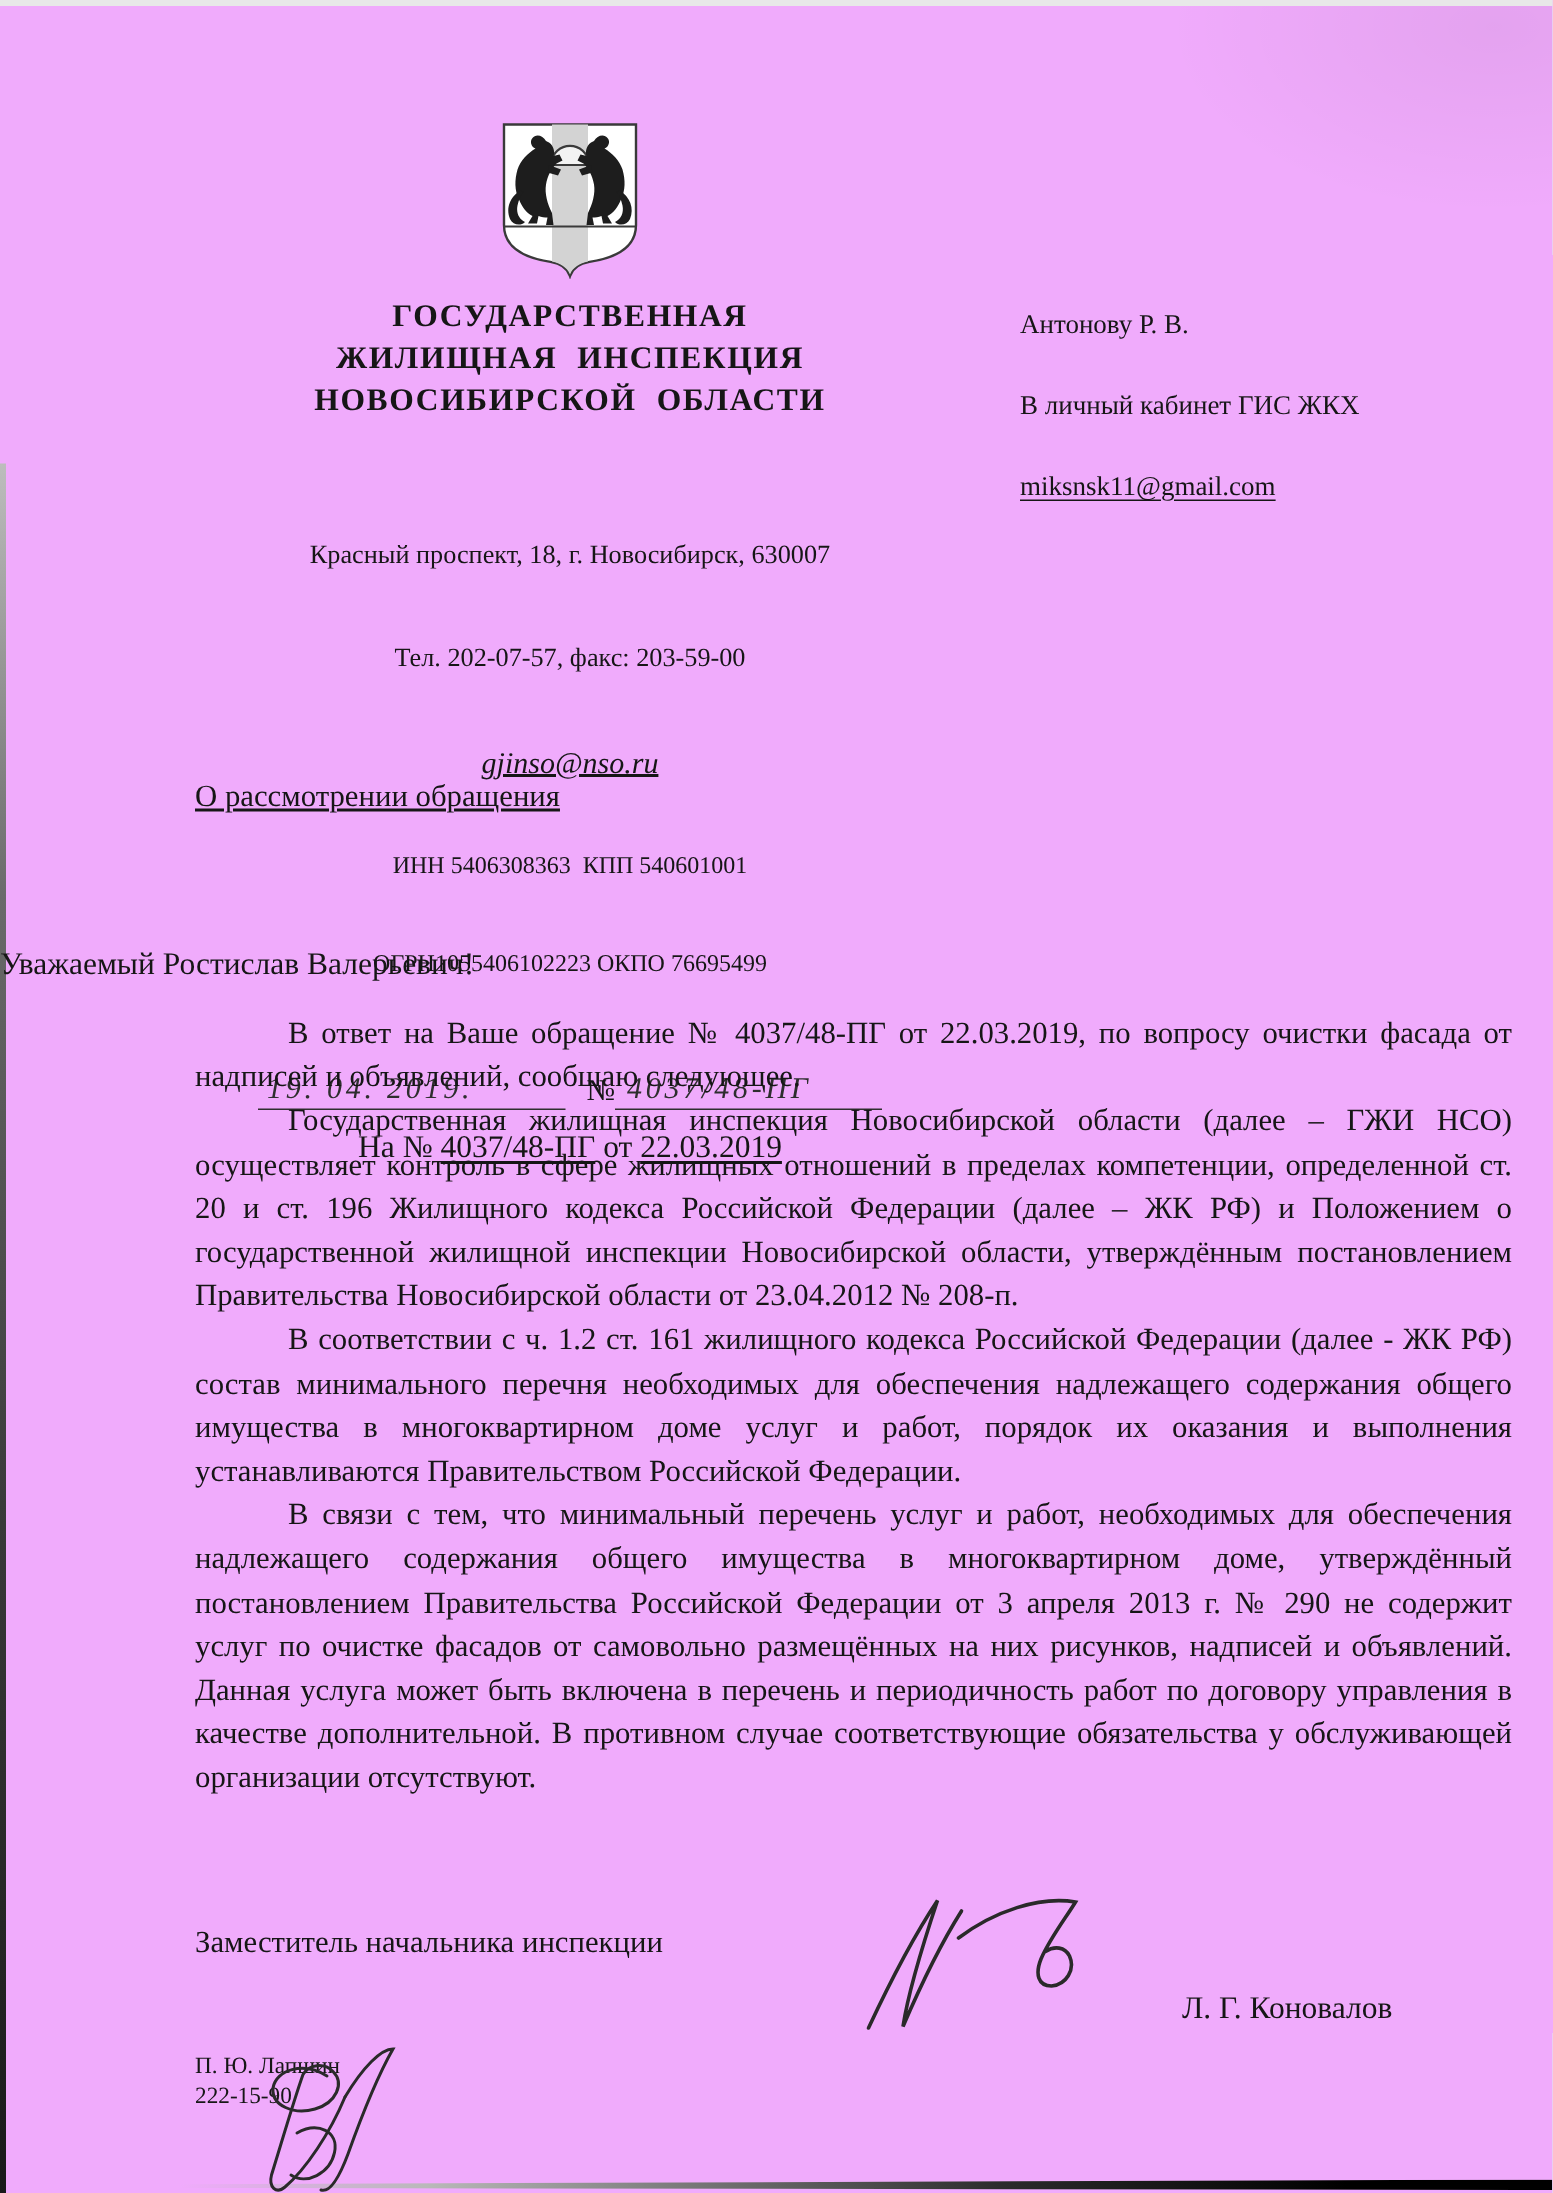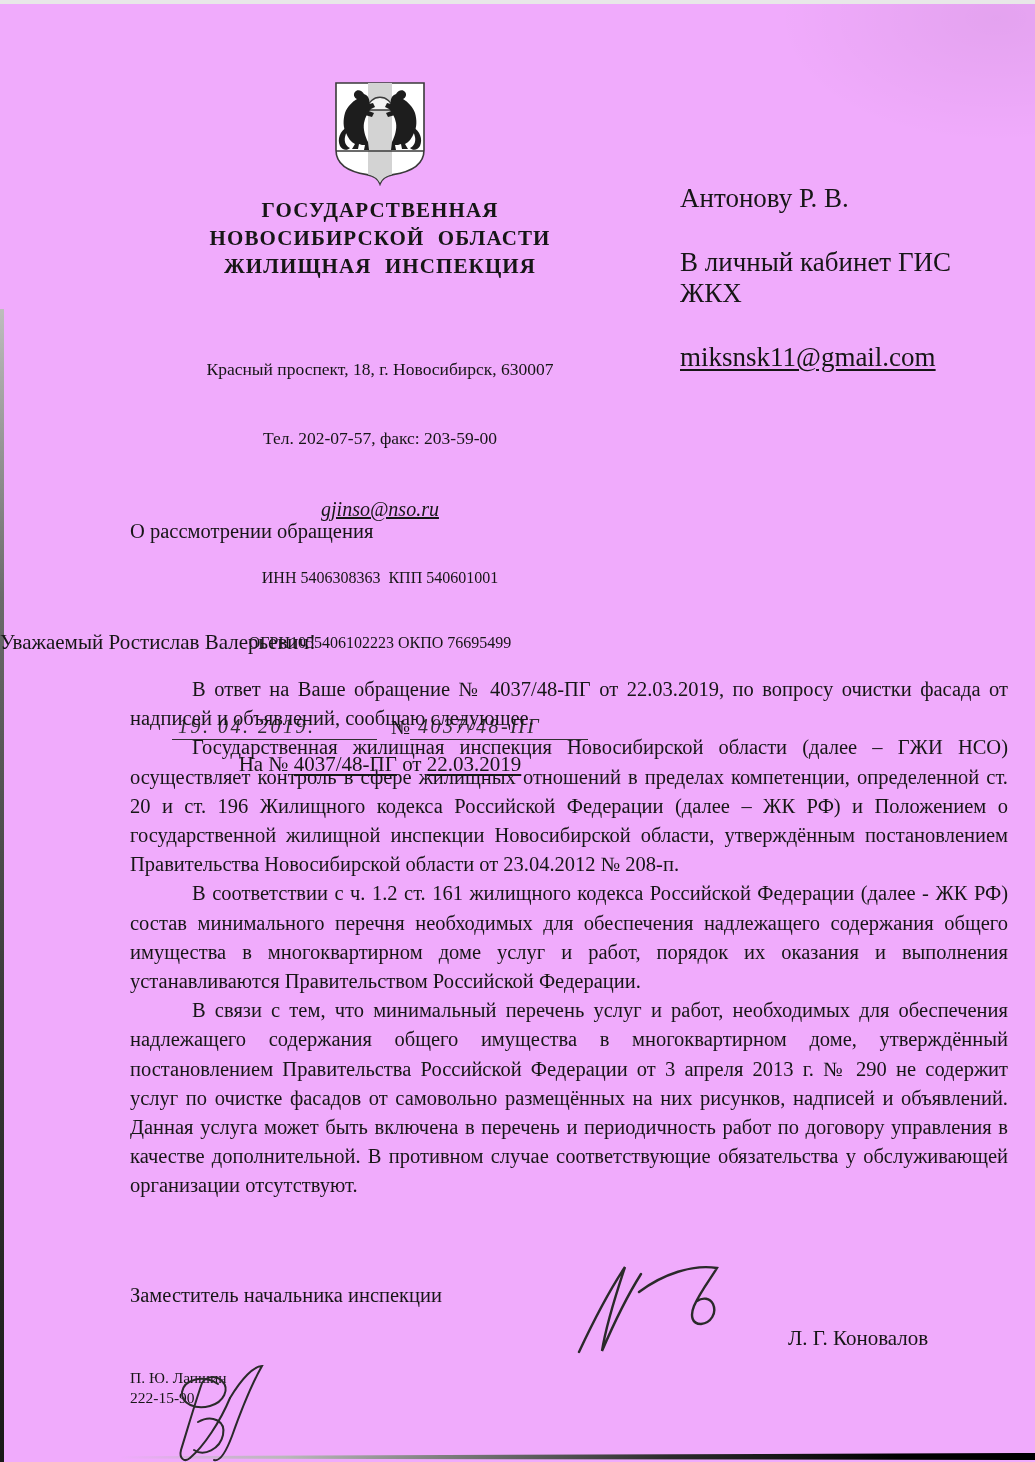--- a/index.html
+++ b/index.html
@@ -32,25 +32,25 @@
   .contacts .codes{font-size:16px;line-height:19px;}
   .outgoing{margin-top:8px;display:flex;justify-content:center;align-items:flex-end;gap:14px;height:34px;}
   .hw{font-style:italic;letter-spacing:2.5px;color:#2e2e2e;transform:rotate(-1.5deg);font-size:20px;}
   .blank-date{width:195px;border-bottom:1.6px solid #2f2f2f;text-align:left;padding:0 4px 1px 6px;}
   .num-group{display:flex;align-items:flex-end;}
   .num-sign{font-size:20px;padding-bottom:1px;}
   .blank-num{width:168px;border-bottom:1.6px solid #2f2f2f;text-align:left;padding:0 2px 1px 8px;}
   .reference{margin-top:12px;font-size:21px;}
   .u{text-decoration:underline;text-underline-offset:3px;}
   
-  .recipient{position:absolute;left:680px;top:179px;width:330px;font-size:27px;}
+  .recipient{position:absolute;left:680px;top:202px;width:330px;font-size:18px;}
   .recipient .r-line{margin-bottom:33px;}
   .recipient .r-email{text-decoration:underline;text-underline-offset:3px;}
   
-  .subject{position:absolute;left:130px;top:516px;font-size:20.5px;}
+  .subject{position:absolute;left:130px;top:516px;font-size:20.5px;text-decoration:underline;}
   .salutation{position:absolute;left:0;top:626px;width:100%;text-align:left;font-size:21px;}
   
   .letter-body{position:absolute;left:130px;top:671px;width:878px;font-size:20.5px;line-height:29.2px;text-align:justify;}
   .letter-body p{margin:0;text-indent:62px;}
   
   .sig-position{position:absolute;left:130px;top:1280px;font-size:20.5px;}
   .sig-name{position:absolute;left:788px;top:1322px;font-size:21px;text-align:center;}
   .sig-big{position:absolute;left:565px;top:1258px;}
   
   .executor{position:absolute;left:130px;top:1364px;font-size:15.5px;line-height:20px;}
@@ -83,22 +83,22 @@
         <g transform="translate(100,0) scale(-1,1)">
           <path d="M34,14 C32,10 27,9 25,12 C23,14 24,18 27,19 C22,22 17,27 15,33 C13,40 13,47 16,53 C18,58 21,62 25,64 L22,69 L28,69 L29,64 C31,65 33,65 35,65 L34,70 L39,70 L38,62 C35,56 33,49 34,43 C35,37 38,32 41,29 L45,27 L43,23 L39,24 C40,21 39,17 36,15 Z"></path>
           <path d="M36,30 L44,33 L42,37 L35,35 Z"></path>
           <path d="M17,47 C10,51 7,59 10,66 C12,70 17,71 20,68 C16,66 14,62 15,57 C16,53 17,50 19,48 Z"></path>
         </g>
       </g>
     </svg>
 
     <div class="org-name">
       <div>ГОСУДАРСТВЕННАЯ</div>
+      <div>ЖИЛИЩНАЯ ИНСПЕКЦИЯ</div>
       <div>НОВОСИБИРСКОЙ ОБЛАСТИ</div>
-      <div>ЖИЛИЩНАЯ ИНСПЕКЦИЯ</div>
     </div>
 
     <div class="contacts">
       <div>Красный проспект, 18, г. Новосибирск, 630007</div>
       <div>Тел. 202-07-57, факс: 203-59-00</div>
       <div class="email">gjinso@nso.ru</div>
       <div class="codes">ИНН 5406308363  КПП 540601001</div>
       <div class="codes">ОГРН1055406102223 ОКПО 76695499</div>
     </div>
 

